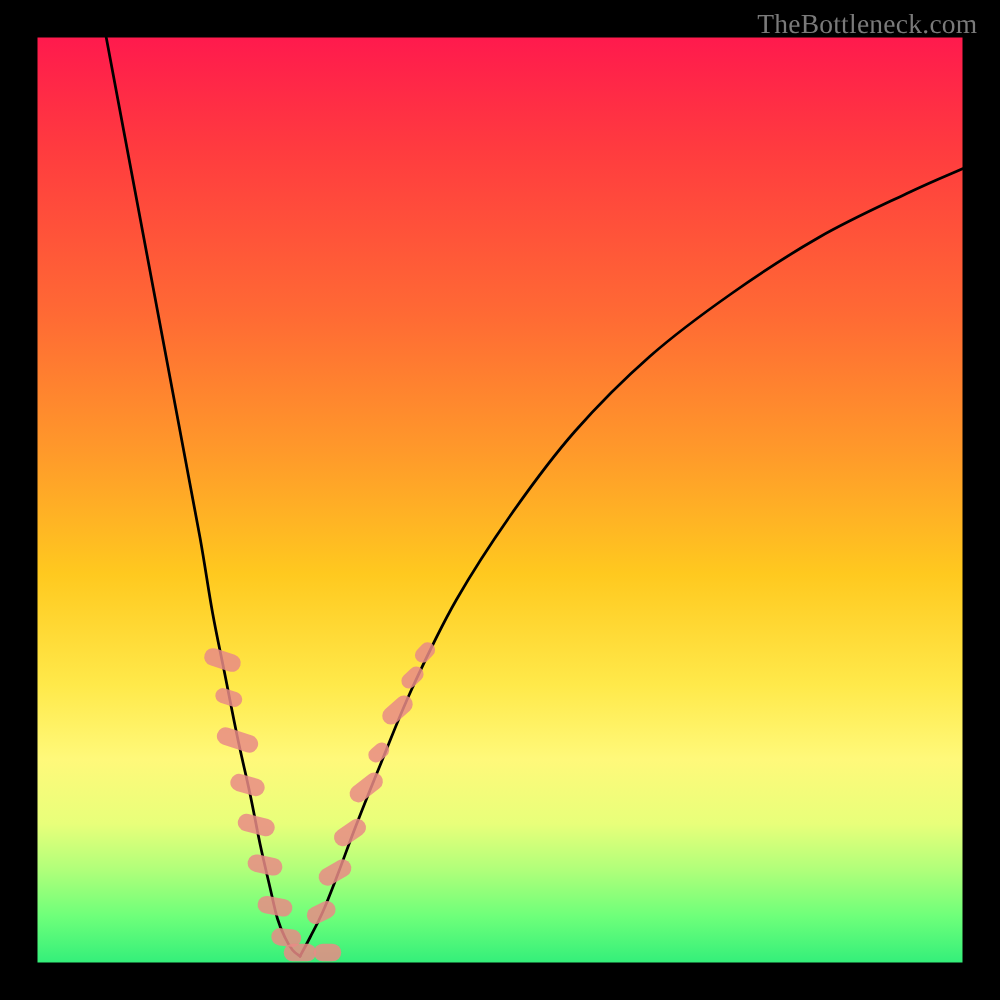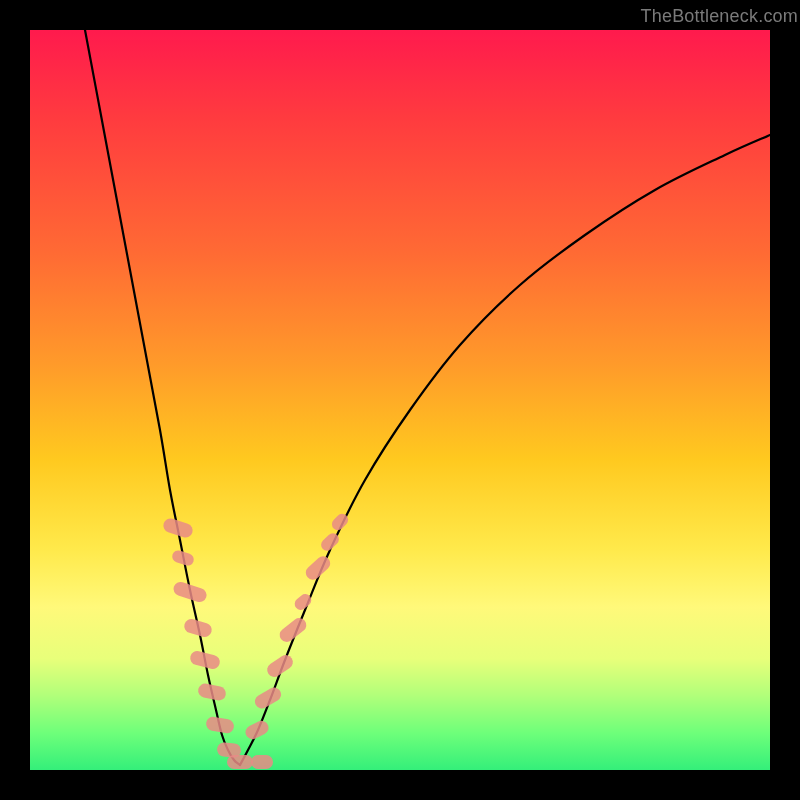--- a/index.html
+++ b/index.html
@@ -34,26 +34,27 @@
       #fff97a 78%,
       #e8ff7a 85%,
       #b0ff7a 90%,
       #6eff7a 95%,
       #34ef7a 100%
     );
   }
   .watermark {
     position: absolute;
     top: 6px;
-    right: 2px;
+    right: 18px;
     color: #7a7a7a;
-    font-size: 18px;
+    font-size: 22px;
     font-weight: 500;
     letter-spacing: 0.2px;
     user-select: none;
+    font-family: Liberation Serif, serif;
   }
   svg.curves {
     position: absolute;
     left: 0;
     top: 0;
     width: 740px;
     height: 740px;
     overflow: visible;
   }
 </style>

